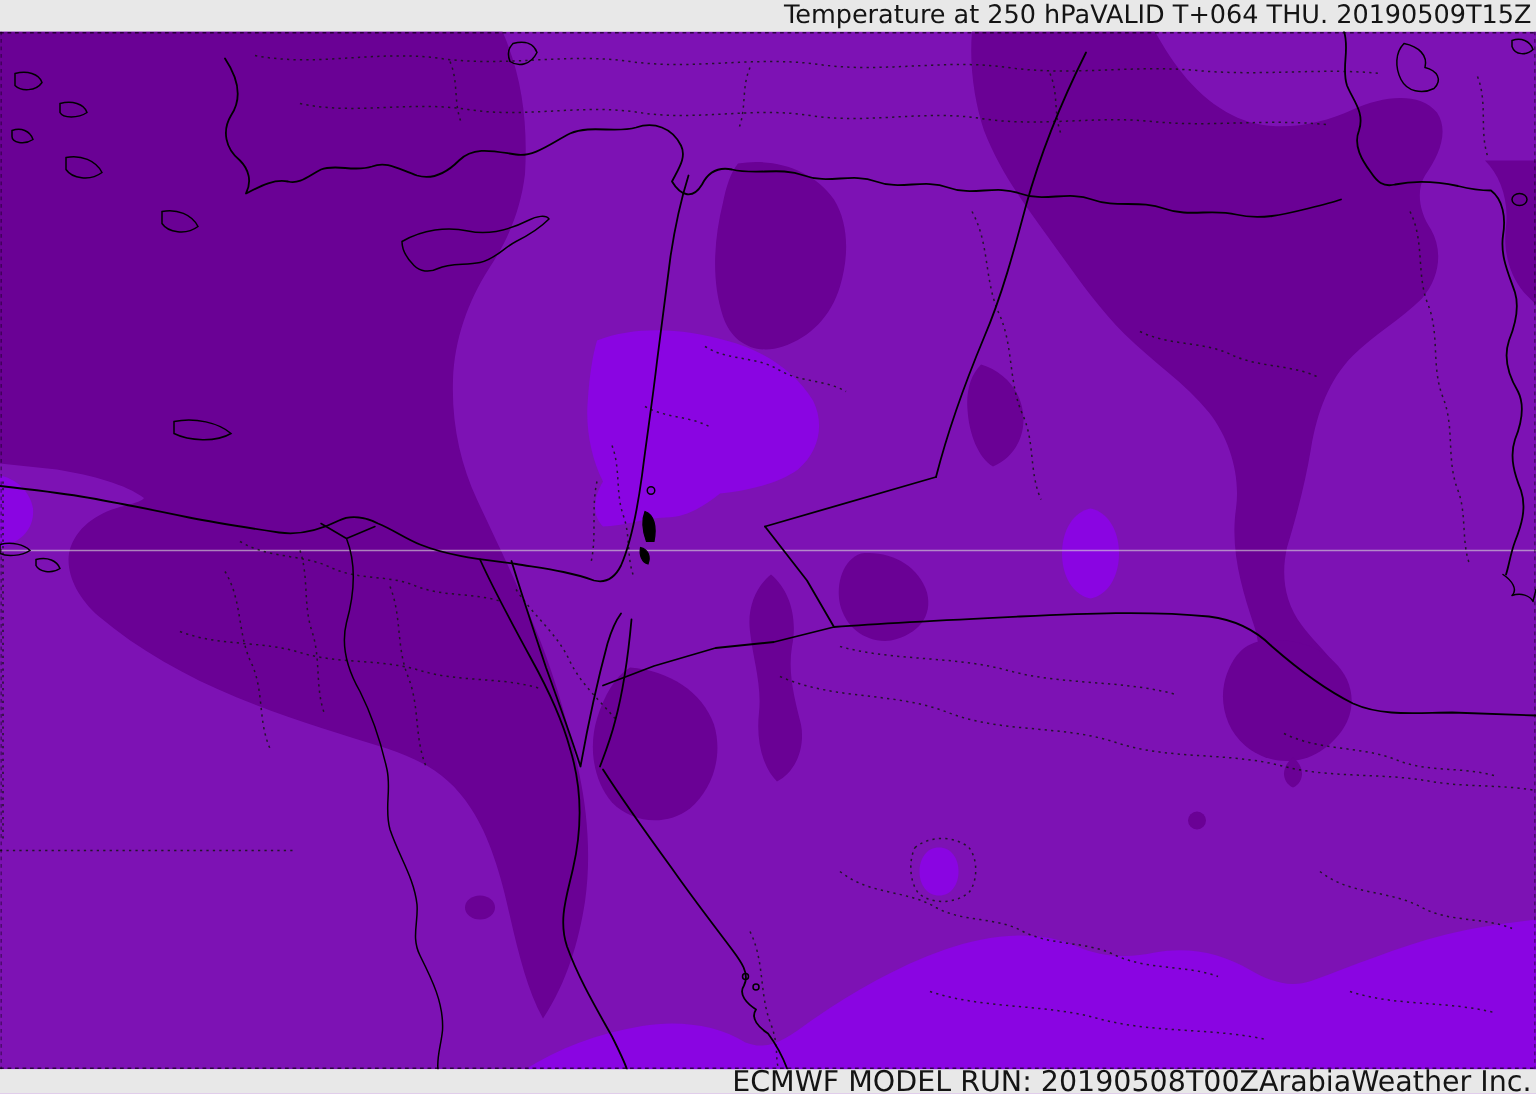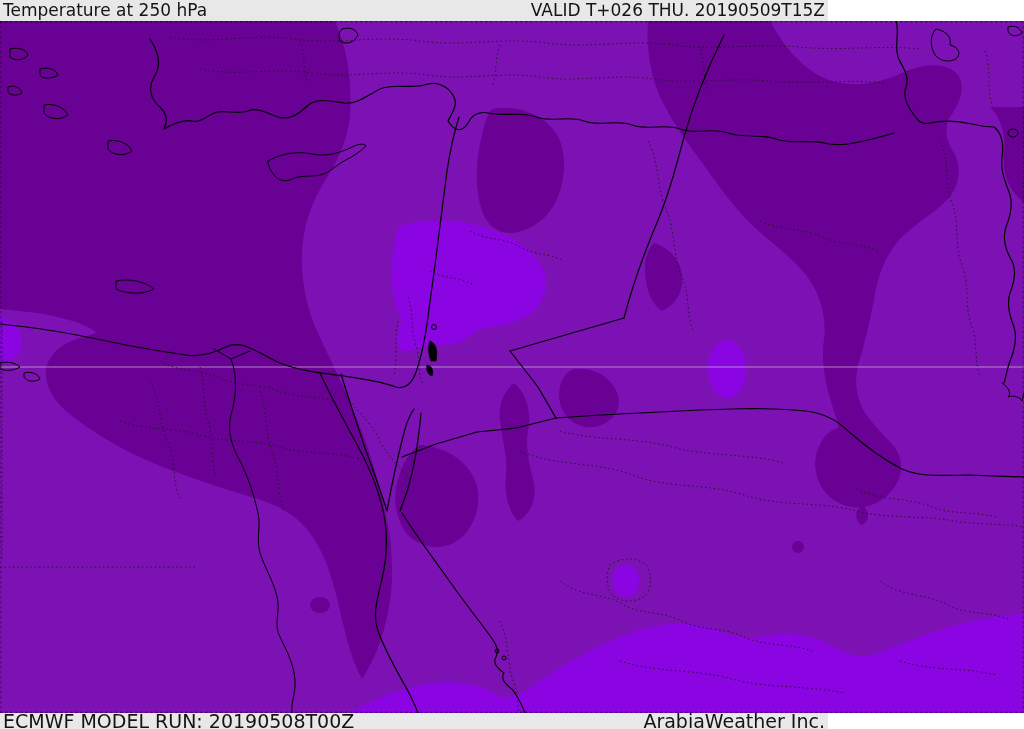--- a/index.html
+++ b/index.html
@@ -1,19 +1,19 @@
 <!DOCTYPE html>
 <html style="--bar-bg: #e8e8e8; --bar-text: #141414; --temp-dark: #6a0195; --temp-mid: #7d12b4; --temp-high: #8a05e2; --line-color: #000000; --dotted-color: #151515; --graticule-color: #d9d9d9;"><head>
 <meta charset="utf-8">
 <style>
   html,body{margin:0;padding:0;background:#ffffff;}
   #app{width:1024px;height:729px;position:relative;overflow:hidden;
        font-family:"DejaVu Sans","Liberation Sans",sans-serif;}
-  .bar{position:absolute;left:0;width:828px;background:var(--bar-bg,#e8e8e8);
-       display:flex;justify-content:space-between;align-items:center;
+  .bar{position:absolute;left:0;width:1024px;background:var(--bar-bg,#e8e8e8);
+       display:flex;justify-content:flex-end;align-items:center;
        color:var(--bar-text,#111);box-sizing:border-box;}
   #topbar{top:0;height:21px;font-size:17px;padding:0 3px;}
   #bottombar{top:713px;height:16px;font-size:19px;padding:0 3px;}
   .bar span{white-space:nowrap;line-height:1;}
   #mapwrap{position:absolute;top:21px;left:0;width:1024px;height:692px;}
   svg{display:block;}
   .bg{fill:var(--temp-mid,#7d12b4);}
   .shade-a{fill:var(--temp-dark,#6a0195);stroke:none;}
   .shade-c{fill:var(--temp-high,#8a05e2);stroke:none;}
   .coast{fill:none;stroke:var(--line-color,#000);stroke-width:1.2;
@@ -27,21 +27,21 @@
   .graticule{stroke:var(--graticule-color,#d9d9d9);stroke-width:1;opacity:.6;}
   .frame{stroke:var(--line-color,#000);stroke-width:1;stroke-dasharray:2.5 2.5;opacity:.65;fill:none;}
 </style>
 </head>
 <body>
 
 <div id="app">
 
   <div id="topbar" class="bar">
     <span>Temperature at 250 hPa</span>
-    <span>VALID T+026 THU. 20190509T15Z</span>
+    <span>VALID T+064 THU. 20190509T15Z</span>
   </div>
 
   <div id="mapwrap">
     <svg width="1024" height="692" viewBox="0 0 1024 692">
 
       <rect class="bg" x="0" y="0" width="1024" height="692"></rect>
 
       <g>
         <path class="shade-a" d="M 0 0 L 335 0 C 348 30 352 60 350 95 C 347 120 338 140 326 158 C 312 180 303 205 302 232 C 301 262 307 288 318 312 C 330 338 344 366 356 396 C 368 424 378 458 386 494 C 392 522 394 552 390 580 C 386 606 378 634 362 658 C 352 640 346 616 340 590 C 334 562 326 536 314 518 C 300 496 282 486 258 478 C 226 468 192 458 158 444 C 124 430 92 412 66 390 C 52 378 44 362 46 348 C 49 333 62 322 80 317 C 88 315 95 313 96 311 C 84 302 62 296 38 292 L 0 288 Z"></path>
         <path class="shade-a" d="M 648 0 L 770 0 C 782 22 798 44 822 56 C 846 68 876 64 902 52 C 922 43 946 40 958 54 C 966 66 960 82 950 96 C 944 106 946 120 954 132 C 962 146 960 164 948 178 C 934 192 916 202 902 216 C 886 232 878 254 874 278 C 870 302 864 324 858 344 C 854 362 856 380 868 396 C 880 412 896 424 900 440 C 903 453 894 464 878 468 C 860 472 846 464 842 448 C 838 432 842 414 836 396 C 828 372 820 346 824 318 C 827 296 820 272 806 254 C 790 234 768 220 750 202 C 730 182 714 158 698 136 C 682 114 666 92 656 66 C 650 48 646 24 648 0 Z"></path>

